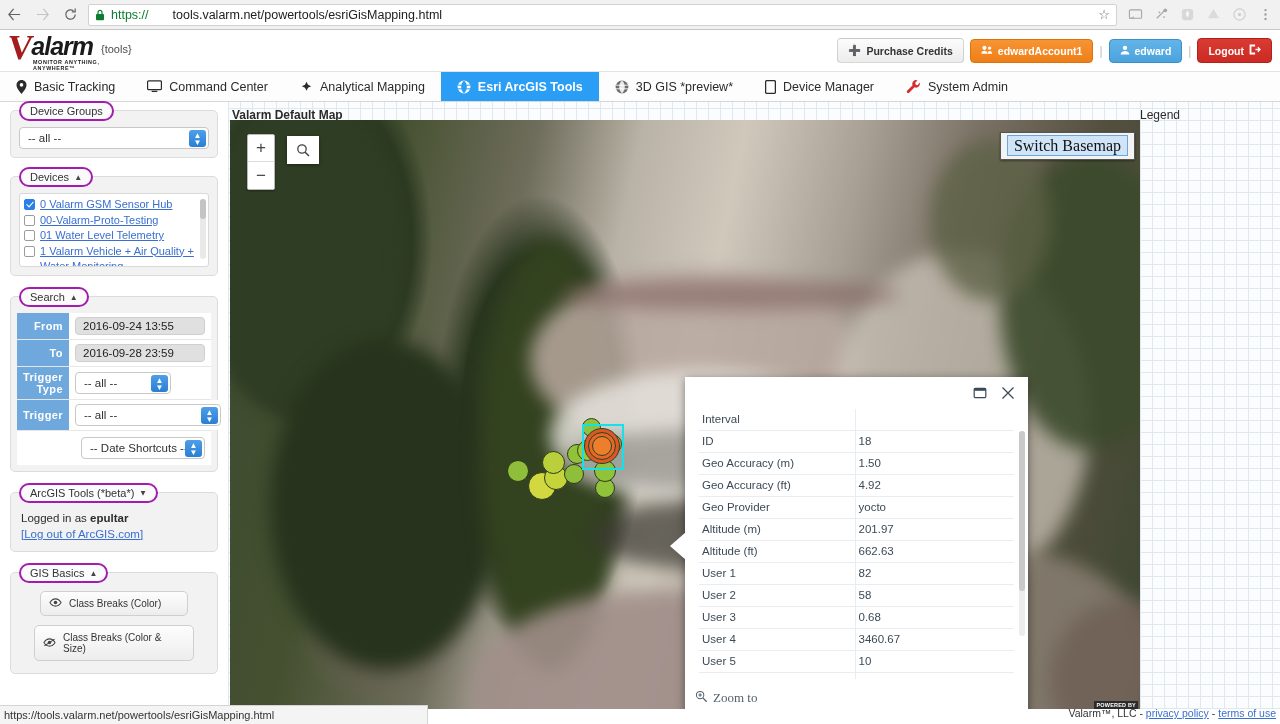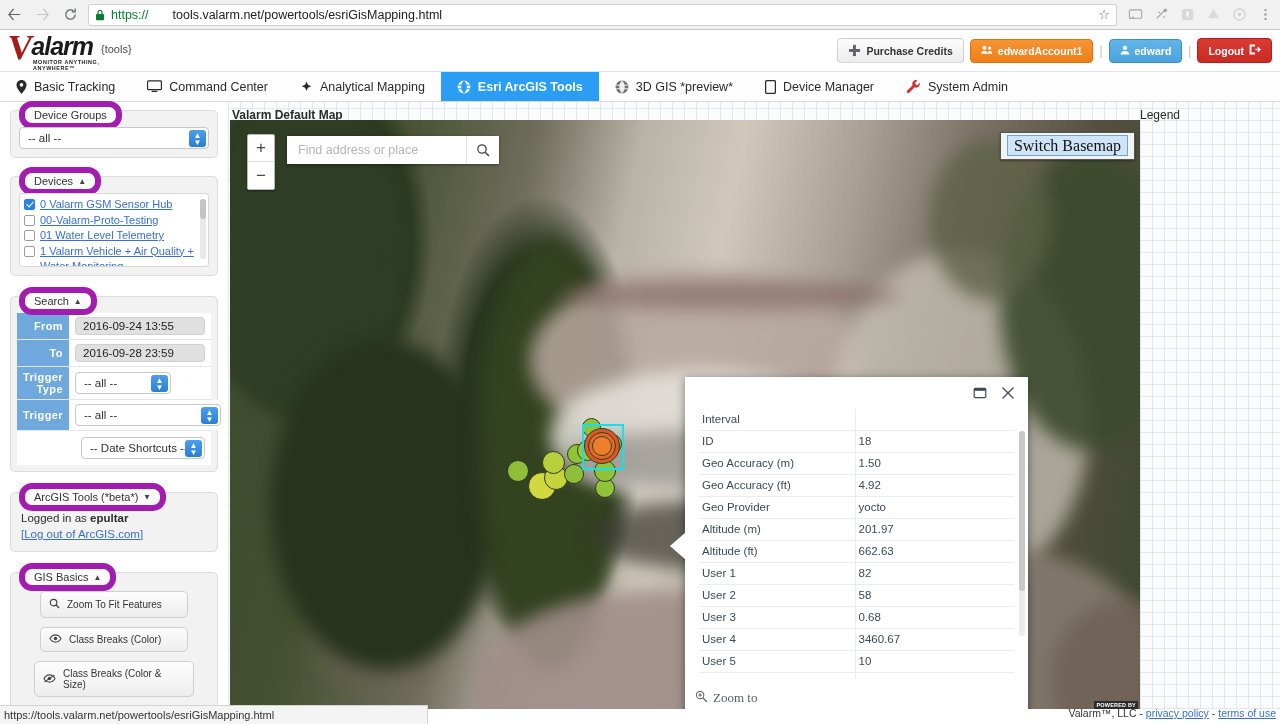--- a/index.html
+++ b/index.html
@@ -100,21 +100,21 @@
 
   
   .sidebar { position: absolute; left: 0; top: 0; width: 228px; height: 607px; background: #fff; }
   .panel {
     position: relative; margin: 8px 10px 0 10px;
     background: #f2f2f2; border: 1px solid #dcdcdc; border-radius: 5px;
     padding: 16px 8px 8px 8px;
   }
   .panel-legend {
     position: absolute; left: 8px; top: -10px;
-    background: #fbfbfb; border: 6px solid #a21caf; border-radius: 13px;
+    background: #fbfbfb; border: 2px solid #a21caf; border-radius: 13px;
     font-size: 11px; color: #333; padding: 2px 9px;
     display: inline-flex; align-items: center; gap: 5px; cursor: default;
   }
   .caret-up { font-size: 8px; color: #444; }
 
   .select-ctl {
     position: relative; width: 100%; height: 22px;
     background: #fff; border: 1px solid #c8c8c8; border-radius: 4px;
     font-size: 11.5px; color: #303030;
     display: flex; align-items: center; padding-left: 8px;
@@ -588,29 +588,20 @@
           <span class="link">[Log out of ArcGIS.com]</span>
         </div>
       </div>
 
       <div class="panel" style="margin-top:20px;padding-top:18px;padding-bottom:12px;">
         <div class="panel-legend">
           <span>GIS Basics</span>
           <span class="caret-up">▲</span>
         </div>
 
-        <div class="tool-btn">
-          <span>
-            <svg width="11" height="11" viewBox="0 0 12 12">
-                <circle cx="5" cy="5" r="3.6" fill="none" stroke="#444" stroke-width="1.3"></circle>
-                <path d="M7.7 7.7 L11 11" stroke="#444" stroke-width="1.5"></path>
-              </svg>
-          </span>
-          <span>Zoom To Fit Features</span>
-        </div>
 
 
         <div class="tool-btn">
           <span>
             <svg width="13" height="9" viewBox="0 0 14 9">
                 <path d="M7 .6C3.4.6 1 4.5 1 4.5S3.4 8.4 7 8.4s6-3.9 6-3.9S10.6.6 7 .6z" fill="none" stroke="#444" stroke-width="1.1"></path>
                 <circle cx="7" cy="4.5" r="1.9" fill="#444"></circle>
               </svg>
           </span>
           <span>Class Breaks (Color)</span>
@@ -668,21 +659,20 @@
         <div class="dot" style="left:362px;top:316px;width:20px;height:20px;background:#f97a21;"></div>
         <div class="selbox" style="left:352px;top:304px;width:42px;height:46px;"></div>
       </div>
 
       <div class="zoom-ctl">
         <div>+</div>
         <div>−</div>
       </div>
 
       <div class="searchbox">
-        <div class="inp">Find address or place</div>
         <div class="sbtn">
           <svg width="14" height="14" viewBox="0 0 14 14">
               <circle cx="6" cy="6" r="4.2" fill="none" stroke="#444" stroke-width="1.3"></circle>
               <path d="M9.2 9.2 L13 13" stroke="#444" stroke-width="1.5"></path>
             </svg>
         </div>
       </div>
 
       <div class="basemap-wrap">
         <span class="basemap-btn">Switch Basemap</span>

